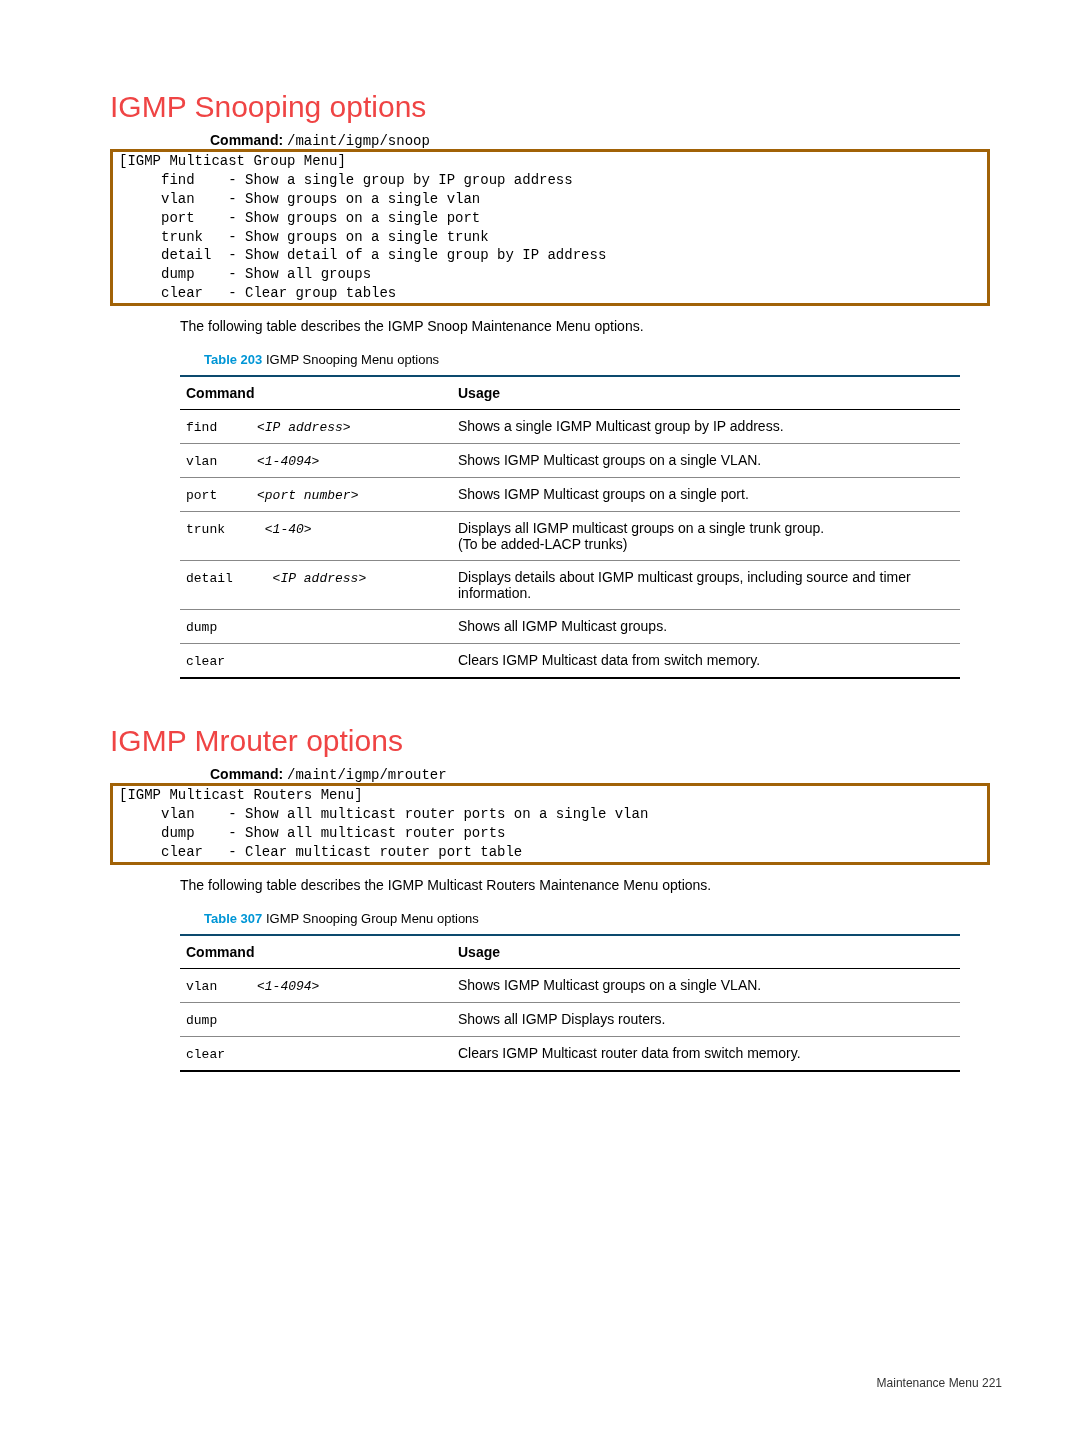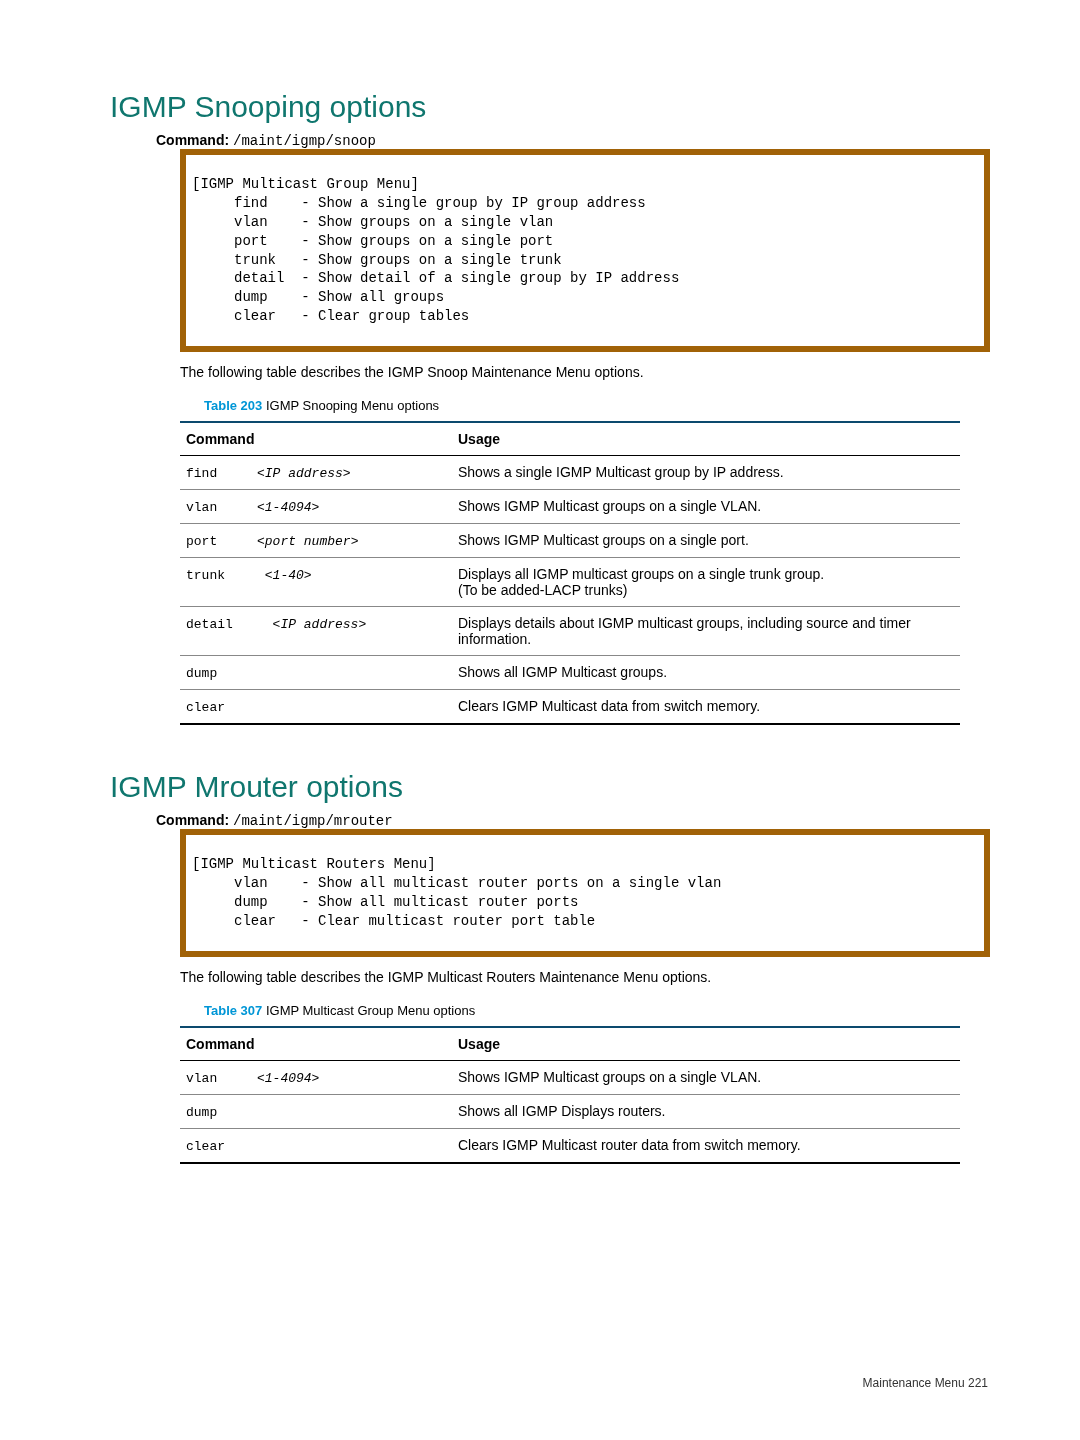--- a/index.html
+++ b/index.html
@@ -10,42 +10,41 @@
     color: #000;
   }
   .page {
     width: 1080px;
     height: 1440px;
     box-sizing: border-box;
     padding: 90px 90px 40px 110px;
     position: relative;
   }
   h2.section {
-    color: #0f766e;
+    color: #ef4444;
     font-weight: normal;
     font-size: 30px;
     margin: 0 0 8px 0;
     font-family: Arial, sans-serif;
   }
   .cmdline {
-    margin-left: 46px;
+    margin-left: 100px;
     font-size: 14px;
     margin-bottom: 0;
   }
   .cmdline b {
     font-weight: bold;
   }
   .cmdline .mono {
     font-family: "Courier New", monospace;
     font-size: 14px;
   }
   .menubox {
-    margin-left: 70px;
-    border: 6px solid #a16207;
-    padding: 20px 6px;
+    border: 3px solid #a16207;
+    padding: 0 6px;
     font-family: "Courier New", monospace;
     font-size: 14px;
     line-height: 1.35;
     white-space: pre;
   }
   .desc {
     margin: 12px 0 6px 70px;
     font-size: 14px;
   }
   .tablecap {
@@ -81,21 +80,21 @@
     font-family: "Courier New", monospace;
     font-size: 13px;
   }
   .arg {
     font-style: italic;
     margin-left: 32px;
   }
   .footer {
     position: absolute;
     bottom: 50px;
-    right: 92px;
+    right: 78px;
     font-size: 12px;
     color: #333;
   }
   .block2 {
     margin-top: 45px;
   }
 </style>
 </head>
 <body>
 
@@ -174,21 +173,21 @@
     </div>
 
     <div class="menubox">[IGMP Multicast Routers Menu]
      vlan    - Show all multicast router ports on a single vlan
      dump    - Show all multicast router ports
      clear   - Clear multicast router port table</div>
 
     <div class="desc">The following table describes the IGMP Multicast Routers Maintenance Menu options.</div>
 
     <div class="tablecap">
-      <span class="tnum">Table 307</span><span> IGMP Multicast Group Menu options</span>
+      <span class="tnum">Table 307</span><span> IGMP Snooping Group Menu options</span>
     </div>
 
     <table class="optiontable">
       <thead>
         <tr>
           <th style="width:260px">Command</th>
           <th>Usage</th>
         </tr>
       </thead>
       <tbody>

